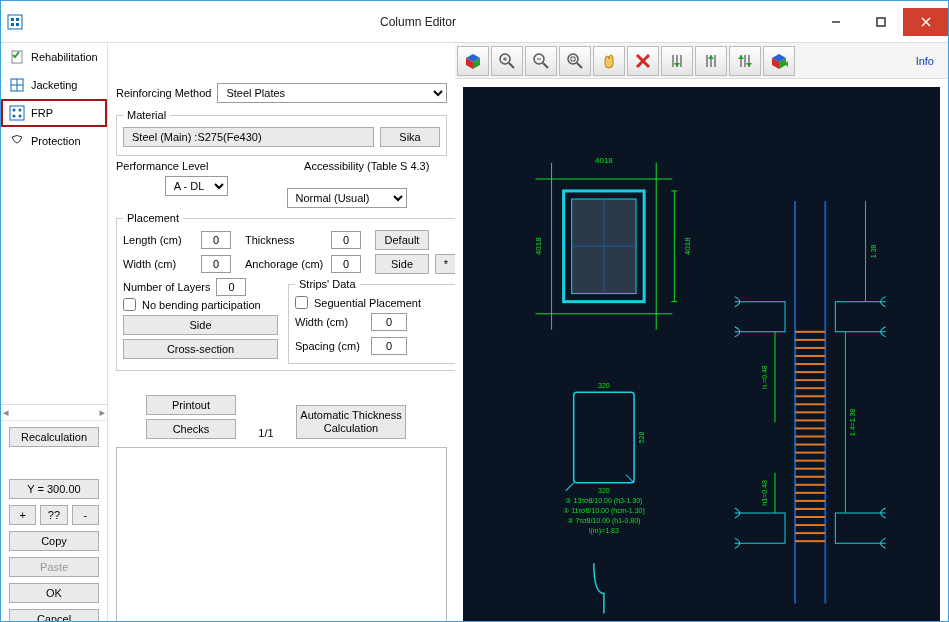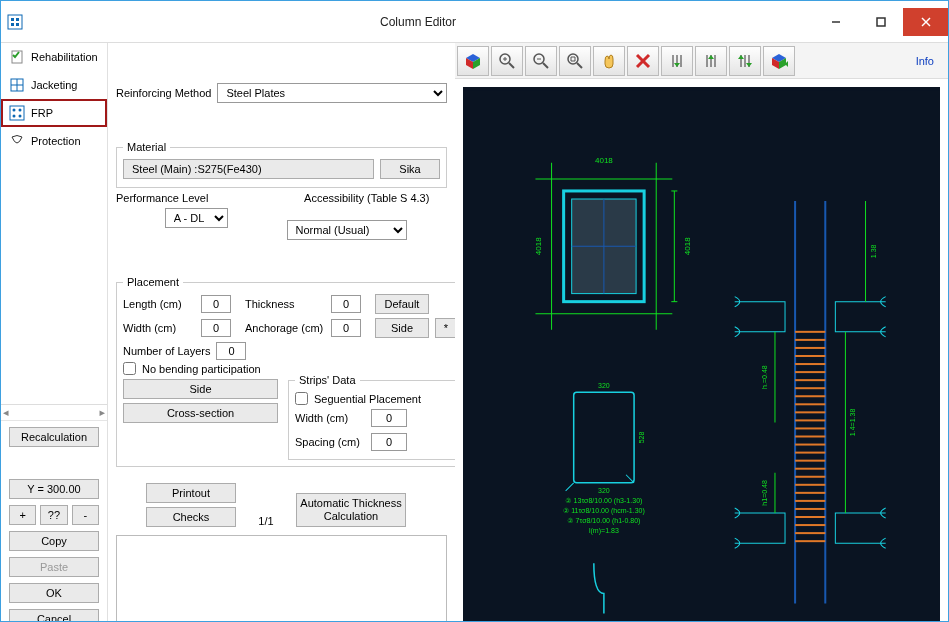--- a/index.html
+++ b/index.html
@@ -22,21 +22,21 @@
 .row3 .btn { flex: 1; padding: 3px 0; }
 .side-bottom .btn.disabled { color: #999; }
 .center { width: 347px; padding: 6px 8px; display: flex; flex-direction: column; gap: 4px; overflow: hidden; }
 .toolbar { height: 36px; display: flex; align-items: center; gap: 2px; padding-left: 2px; }
 .tool-btn { width: 32px; height: 30px; border: 1px solid #bbb; background: linear-gradient(#fefefe,#e4e4e4); display: flex; align-items: center; justify-content: center; }
 .form-row { display: flex; align-items: center; gap: 6px; margin-bottom: 2px; }
 .lbl { font-size: 11px; }
 select, input[type=text] { border: 1px solid #999; font-size: 11px; padding: 2px 4px; background: #fff; }
 select { height: 20px; }
 input[type=text] { height: 18px; }
-fieldset { border: 1px solid #ccc; padding: 6px; font-size: 11px; margin-top: 32px; }
+fieldset { border: 1px solid #ccc; padding: 6px; font-size: 11px; }
 fieldset legend { padding: 0 4px; }
 .half-row { display: flex; gap: 10px; }
 .col { flex: 1; }
 .place-grid { display: grid; grid-template-columns: 72px 38px 80px 38px 54px 22px; gap: 4px 6px; align-items: center; }
 .viewer { flex: 1; display: flex; flex-direction: column; }
 .viewer .toolbar { background: #f4f4f4; border-bottom: 1px solid #ddd; padding: 2px; }
 .viewer .canvas-wrap { flex: 1; padding: 8px; }
 .viewer canvas, .viewer .drawing { width: 100%; height: 100%; background: #0a1422; }
 .info-link { margin-left: auto; margin-right: 12px; color: #1040c0; font-size: 11px; cursor: default; }
 .big-white { flex: 1; border: 1px solid #bbb; background: #fff; margin-top: 4px; }
@@ -202,21 +202,21 @@
             <input type="text" style="width: 36px; text-align: center;" value="0">
           </div>
           <div class="form-row" style="margin-top:6px">
             <span class="lbl" style="width:70px">Spacing (cm)</span>
             <input type="text" style="width: 36px; text-align: center;" value="0">
           </div>
         </fieldset>
       </div>
     </fieldset>
 
-    <div class="half-row" style="margin-top:12px;">
+    <div class="half-row" style="margin-top:20px;">
       <div style="width:90px;display:flex;flex-direction:column;gap:4px;margin-left:30px">
         <div class="btn">Printout</div>
         <div class="btn">Checks</div>
       </div>
       <div style="flex:0 0 40px;text-align:center;align-self:flex-end" class="lbl">1/1</div>
       <div class="btn" style="width:110px;align-self:flex-end;line-height:1.2">Automatic Thickness Calculation</div>
     </div>
     <div class="big-white"></div>
   </div>
 

